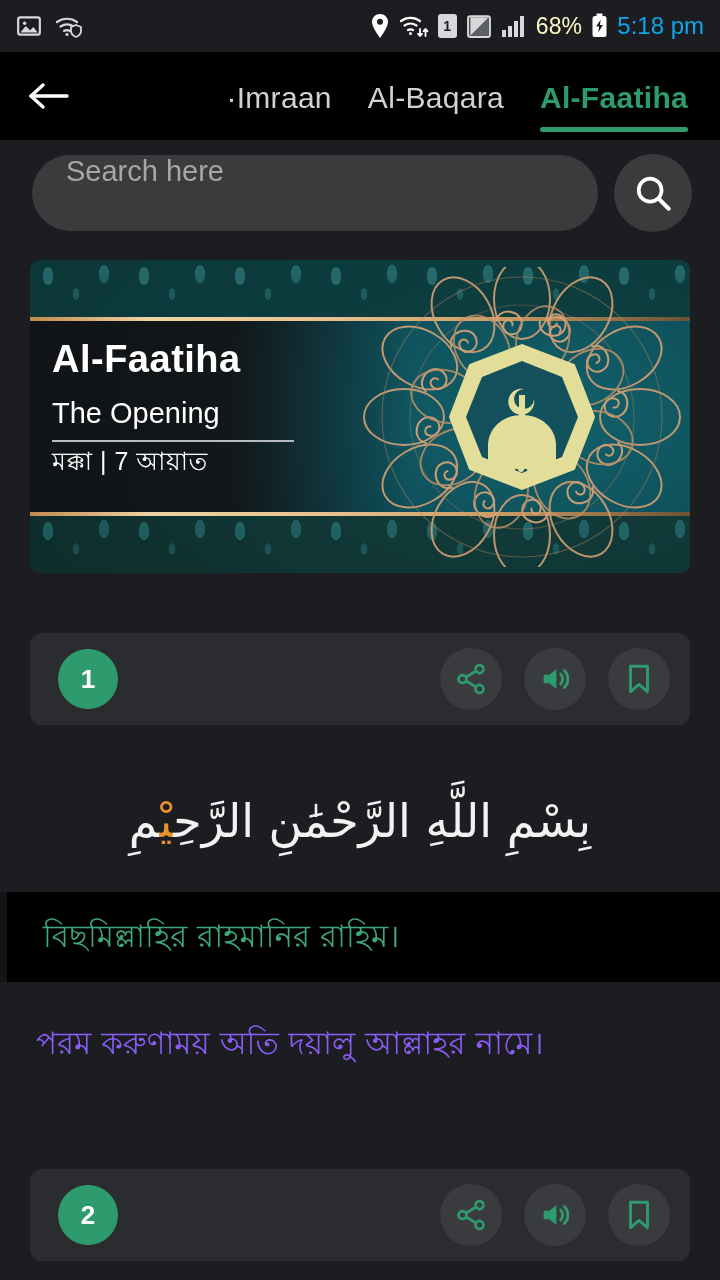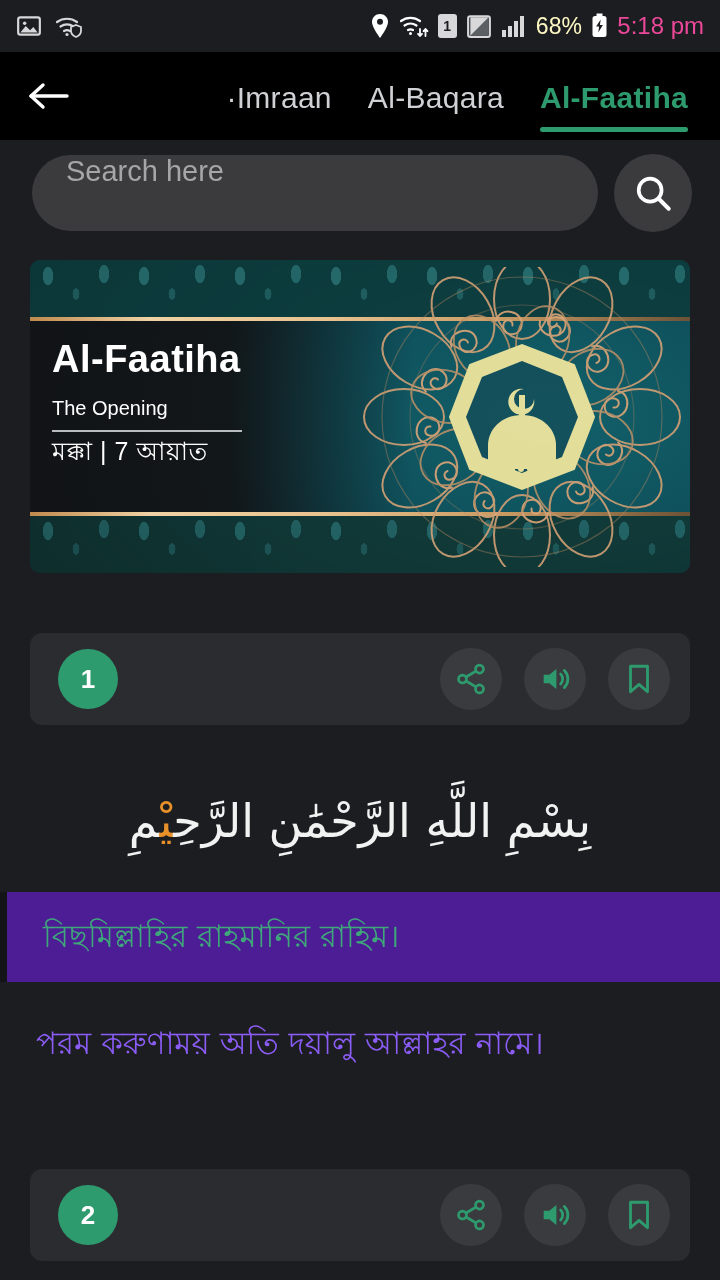--- a/index.html
+++ b/index.html
@@ -16,21 +16,21 @@
     height:52px; width:100%;
     display:flex; align-items:center;
     padding:0 16px;
     background:#1c1d21;
     color:#e8e8ea;
   }
   .sb-left{ display:flex; align-items:center; gap:12px; }
   .sb-right{ margin-left:auto; display:flex; align-items:center; gap:9px; }
   .sb-icon{ display:flex; align-items:center; justify-content:center; }
   .sb-text{ font-size:23px; letter-spacing:.2px; color:#fef9c3; }
-  .sb-time{ font-size:24px; color:#ec4899; }
+  .sb-time{ font-size:24px; color:#0ea5e9; }
   .sim-badge{
     width:19px;height:24px;border-radius:3px;background:#d8d8da;
     color:#1c1d21;font-size:14px;font-weight:bold;
     display:flex;align-items:center;justify-content:center;
   }
 
   
   .tabbar{
     height:88px; display:flex; align-items:center;
     padding:0 14px 0 22px; background:#000000;
@@ -110,21 +110,21 @@
     position:absolute; top:61px; left:0; width:58%; bottom:61px;
     background:linear-gradient(90deg, rgba(18,19,21,.96) 0%, rgba(18,19,21,.93) 52%, rgba(18,19,21,0) 100%);
   }
   .banner-text{
     position:absolute; left:22px; top:78px; z-index:4;
   }
   .banner-title{
     font-size:38px; font-weight:bold; color:#ffffff; letter-spacing:.5px;
   }
   .banner-sub{
-    font-size:20px; color:#ffffff; margin-top:16px; padding-bottom:10px;
+    font-size:29px; color:#ffffff; margin-top:16px; padding-bottom:10px;
     border-bottom:2px solid #b9bcbe; display:inline-block; padding-right:74px;
   }
   .banner-meta{
     font-size:25px; color:#ffffff; letter-spacing:.5px;
   }
   .ornament{
     position:absolute; right:-12px; top:50%; transform:translateY(-50%);
     width:360px; height:300px; z-index:2;
   }
 
@@ -152,21 +152,21 @@
     margin:62px 30px 0 30px;
     text-align:center; direction:rtl;
     font-family:"DejaVu Sans", sans-serif;
     font-size:46px; color:#f2f2f2; line-height:1.5;
   }
   .tajweed{ color:#e8912a; }
 
   
   .translit-band{
     margin-top:36px; width:100%;
-    background:#4c1d95;
+    background:#000000;
     border-left:7px solid #121417;
     padding:24px 0 24px 36px;
   }
   .translit-text{
     font-family:"DejaVu Sans", sans-serif;
     font-size:31px; color:#3fa87b; line-height:1.35;
   }
 
   
   .translation{

